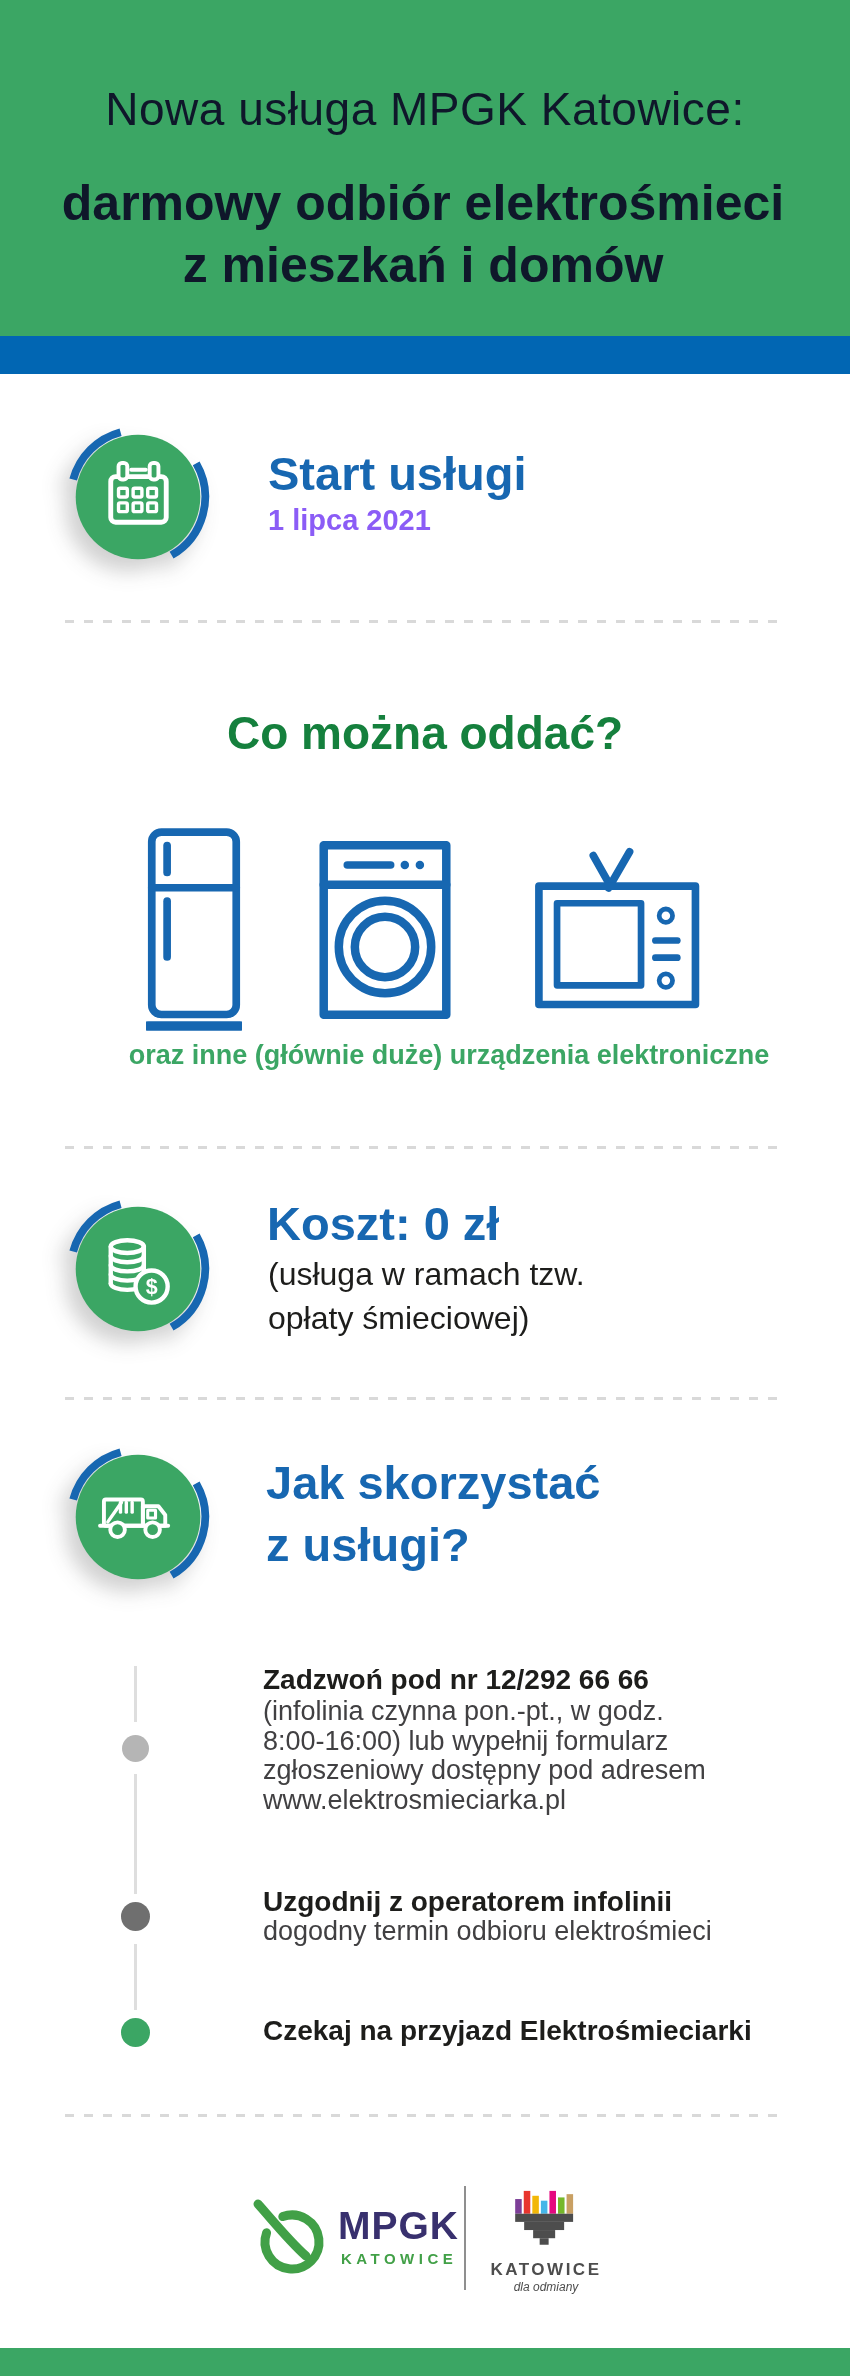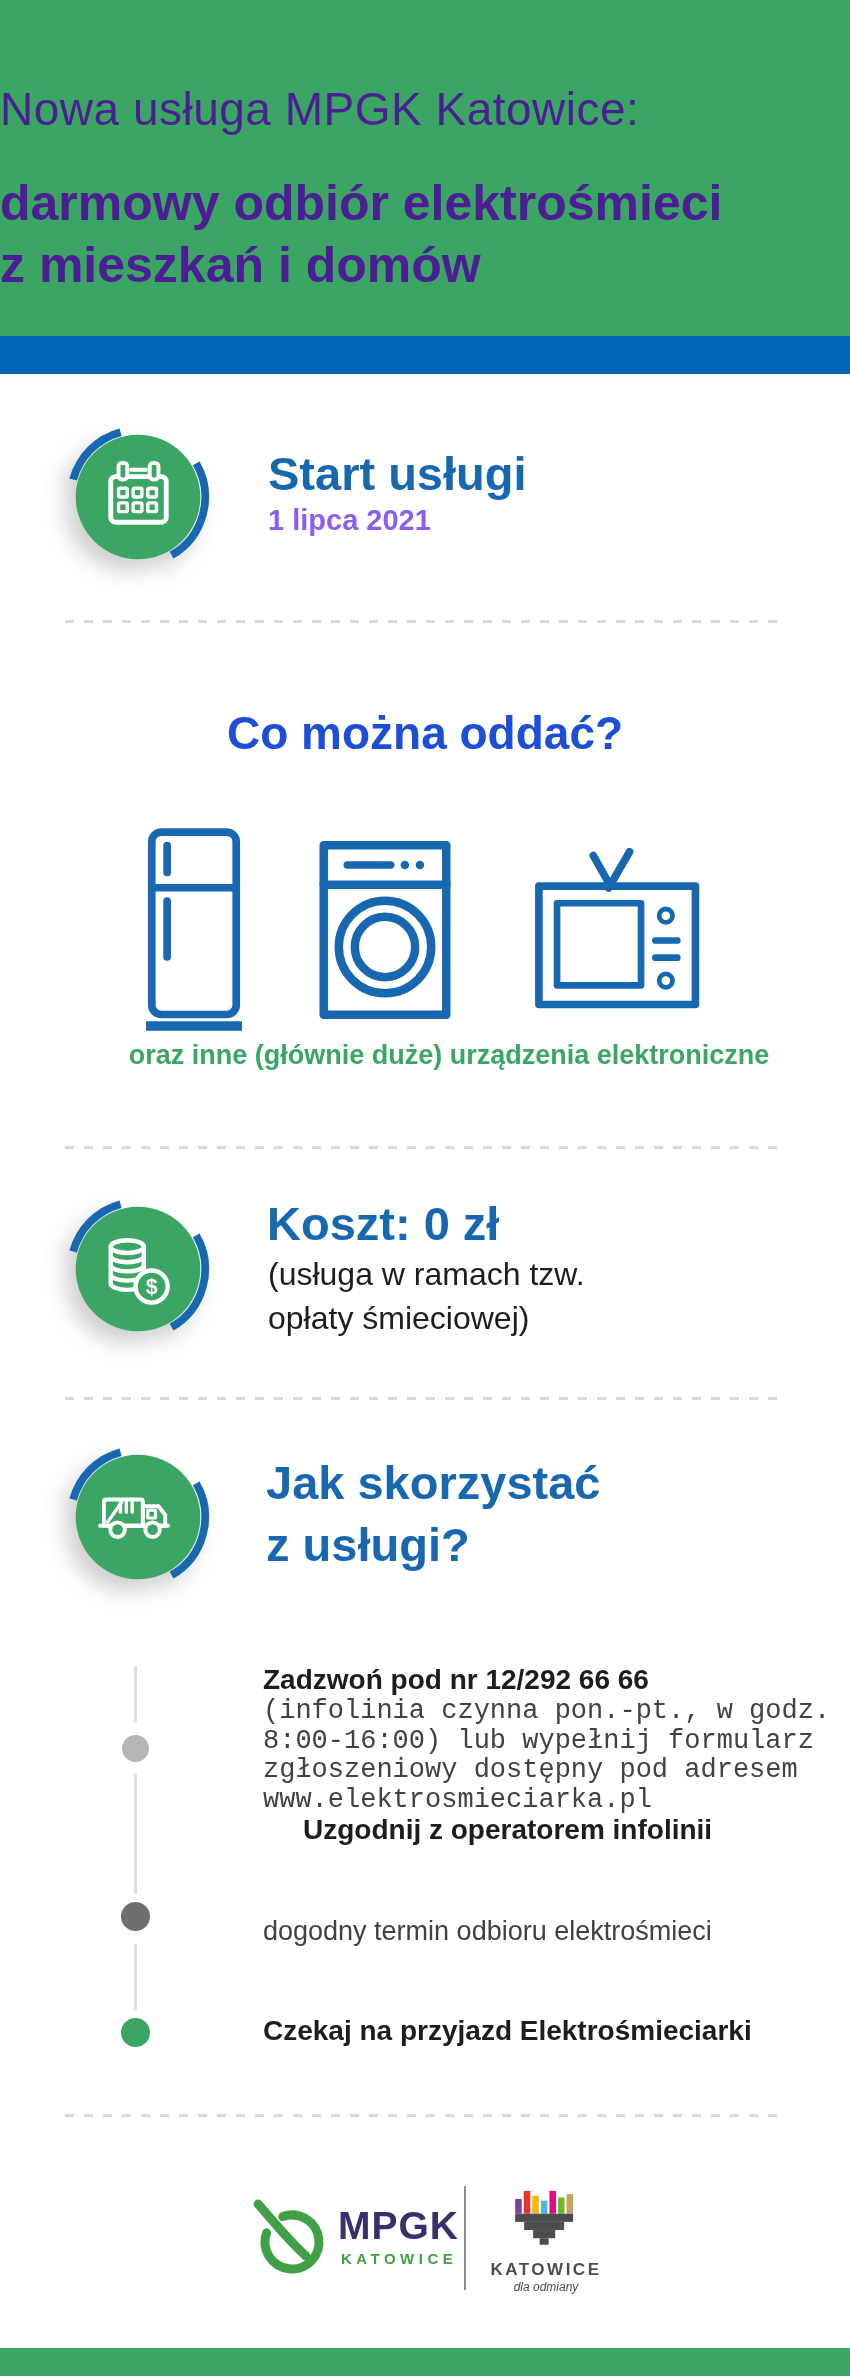--- a/index.html
+++ b/index.html
@@ -1,37 +1,37 @@
 <!DOCTYPE html>
 <html><head>
 <meta charset="utf-8">
 <style>
   html,body{margin:0;padding:0;background:#fff;}
   .page{position:relative;width:850px;height:2376px;background:#ffffff;overflow:hidden;
         font-family:"Liberation Sans",sans-serif;}
   .abs{position:absolute;}
 
   
-  .hero{position:absolute;left:0;top:0;width:850px;height:336px;background:#3BA664;color:#4c1d95;text-align:left;}
+  .hero{position:absolute;left:0;top:0;width:850px;height:336px;background:#3BA664;color:#0f172a;text-align:center;}
   .hero-intro{position:absolute;left:0;top:82px;width:850px;font-size:46px;font-weight:400;letter-spacing:.5px;}
   .hero-title{position:absolute;left:0;top:172px;width:846px;font-size:50px;font-weight:800;
               line-height:62px;white-space:pre-line;}
   .stripe{position:absolute;left:0;top:336px;width:850px;height:38px;background:#0166B3;}
   .footer-stripe{position:absolute;left:0;top:2348px;width:850px;height:28px;background:#3BA664;}
 
   
   .badge{position:absolute;width:146px;height:146px;filter:drop-shadow(-10px 12px 10px rgba(40,40,40,.22));}
   .arc{fill:none;stroke:#1767B1;stroke-width:8;}
   .wicon{fill:none;stroke:#ffffff;stroke-linecap:round;stroke-linejoin:round;}
 
   
   .sec-title{position:absolute;color:#1767B1;font-weight:800;}
   .start-title{left:268px;top:446px;font-size:47px;}
   .start-date{position:absolute;left:268px;top:504px;font-size:29px;font-weight:700;color:#8b5cf6;}
-  .center-heading{position:absolute;left:0;top:706px;width:850px;text-align:center;color:#1d4ed8;
+  .center-heading{position:absolute;left:0;top:706px;width:850px;text-align:center;color:#15803d;
                   font-size:46px;font-weight:800;}
   .caption{position:absolute;left:0;top:1040px;width:850px;text-align:center;color:#3BA664;
            font-size:27px;font-weight:700;margin-left:24px;}
   .cost-title{left:267px;top:1196px;font-size:47px;}
   .cost-note{position:absolute;left:268px;top:1252px;font-size:32px;font-weight:400;color:#1D1D1B;
              line-height:44px;white-space:pre-line;}
   .how-title{left:266px;top:1452px;font-size:47px;line-height:62px;white-space:pre-line;}
 
   
   .dashes{position:absolute;left:65px;width:720px;height:3px;
@@ -173,26 +173,26 @@
 
   <div class="tl-line" style="top:1666px;height:56px;"></div>
   <div class="tl-line" style="top:1774px;height:120px;"></div>
   <div class="tl-line" style="top:1944px;height:66px;"></div>
 
   <div class="dot dot-1"></div>
   <div class="dot dot-2"></div>
   <div class="dot dot-3"></div>
 
   <div class="step-title" style="top:1664px;">Zadzwoń pod nr 12/292 66 66</div>
-  <div class="step-body" style="top:1697px;font-family:Liberation Mono, monospace;">(infolinia czynna pon.-pt., w godz.
+  <div class="step-body" style="top:1697px;">(infolinia czynna pon.-pt., w godz.
 8:00-16:00) lub wypełnij formularz
 zgłoszeniowy dostępny pod adresem
 www.elektrosmieciarka.pl</div>
 
-  <div class="step-title" style="top:1814px;margin-left:40px;">Uzgodnij z operatorem infolinii</div>
+  <div class="step-title" style="top:1886px;">Uzgodnij z operatorem infolinii</div>
   <div class="step-body" style="top:1917px;">dogodny termin odbioru elektrośmieci</div>
 
   <div class="step-title" style="top:2015px;">Czekaj na przyjazd Elektrośmieciarki</div>
 
   <div class="dashes" style="top:2114px;"></div>
 
   <svg class="abs" style="left:250px;top:2198px;" width="84" height="84" viewBox="0 0 84 84">
     <path d="M 32.8 18.6 A 27 27 0 1 1 16.6 34.8" fill="none" stroke="#41A047" stroke-width="9" stroke-linecap="round"></path>
     <path d="M 56 58 C 40 44 24 24 8 6" fill="none" stroke="#41A047" stroke-width="9" stroke-linecap="round"></path>
   </svg>

